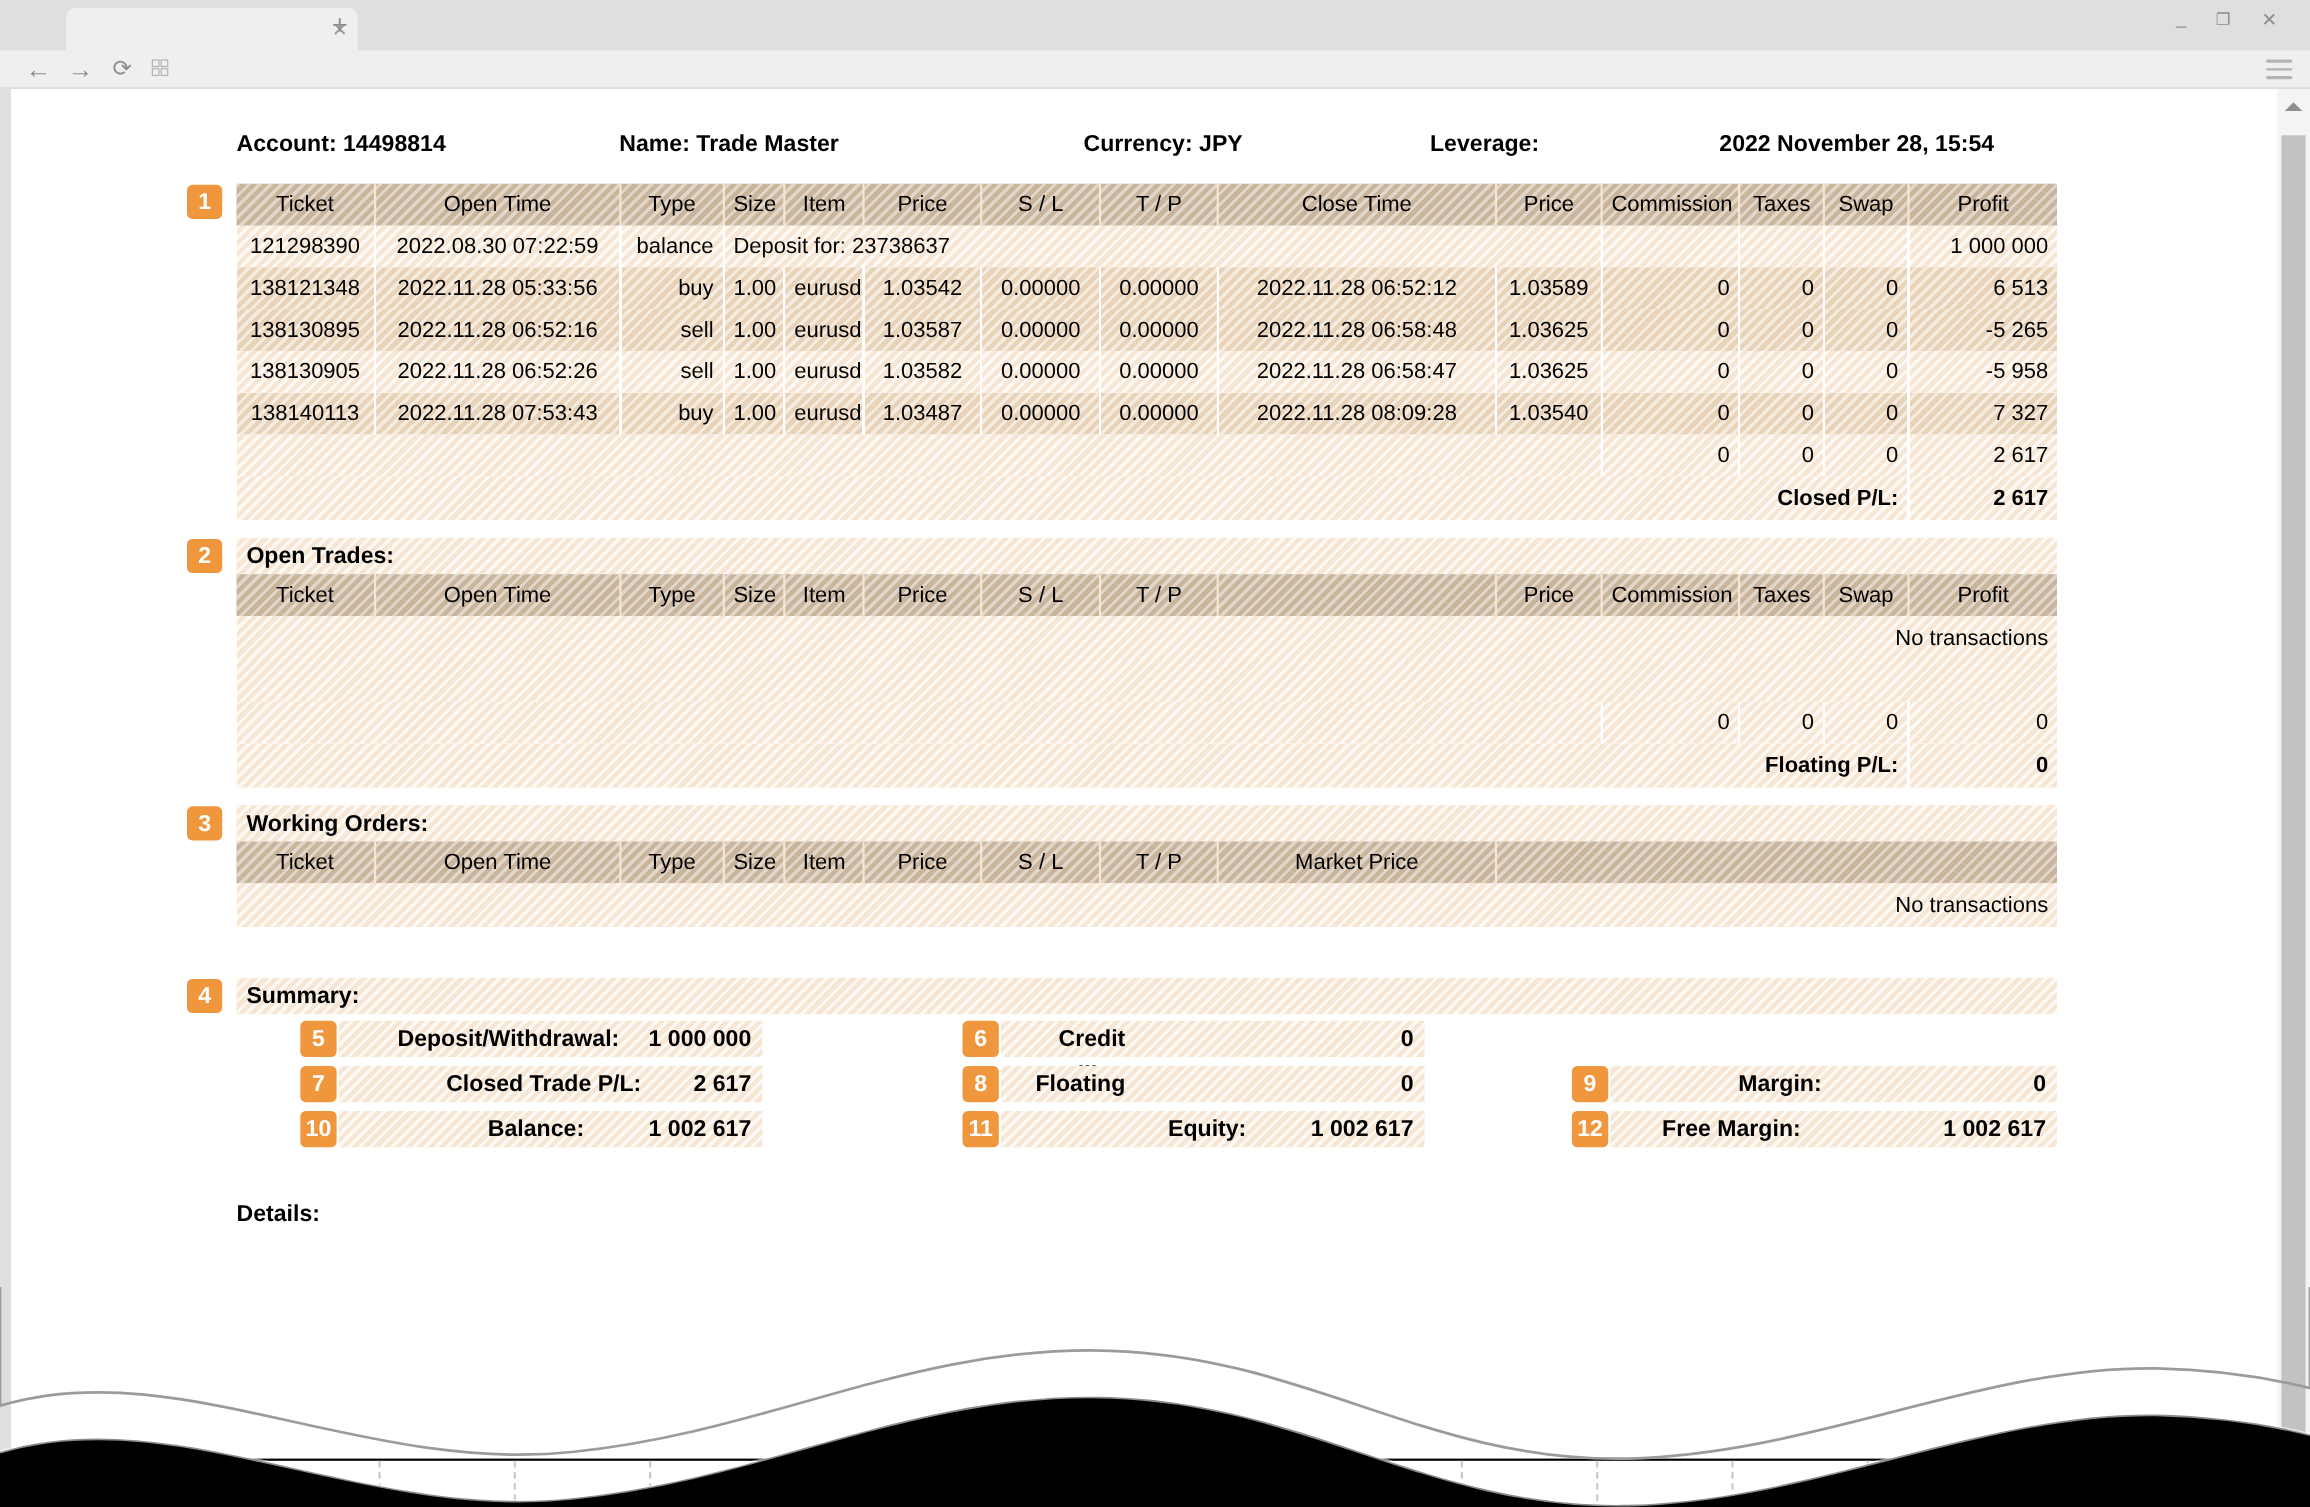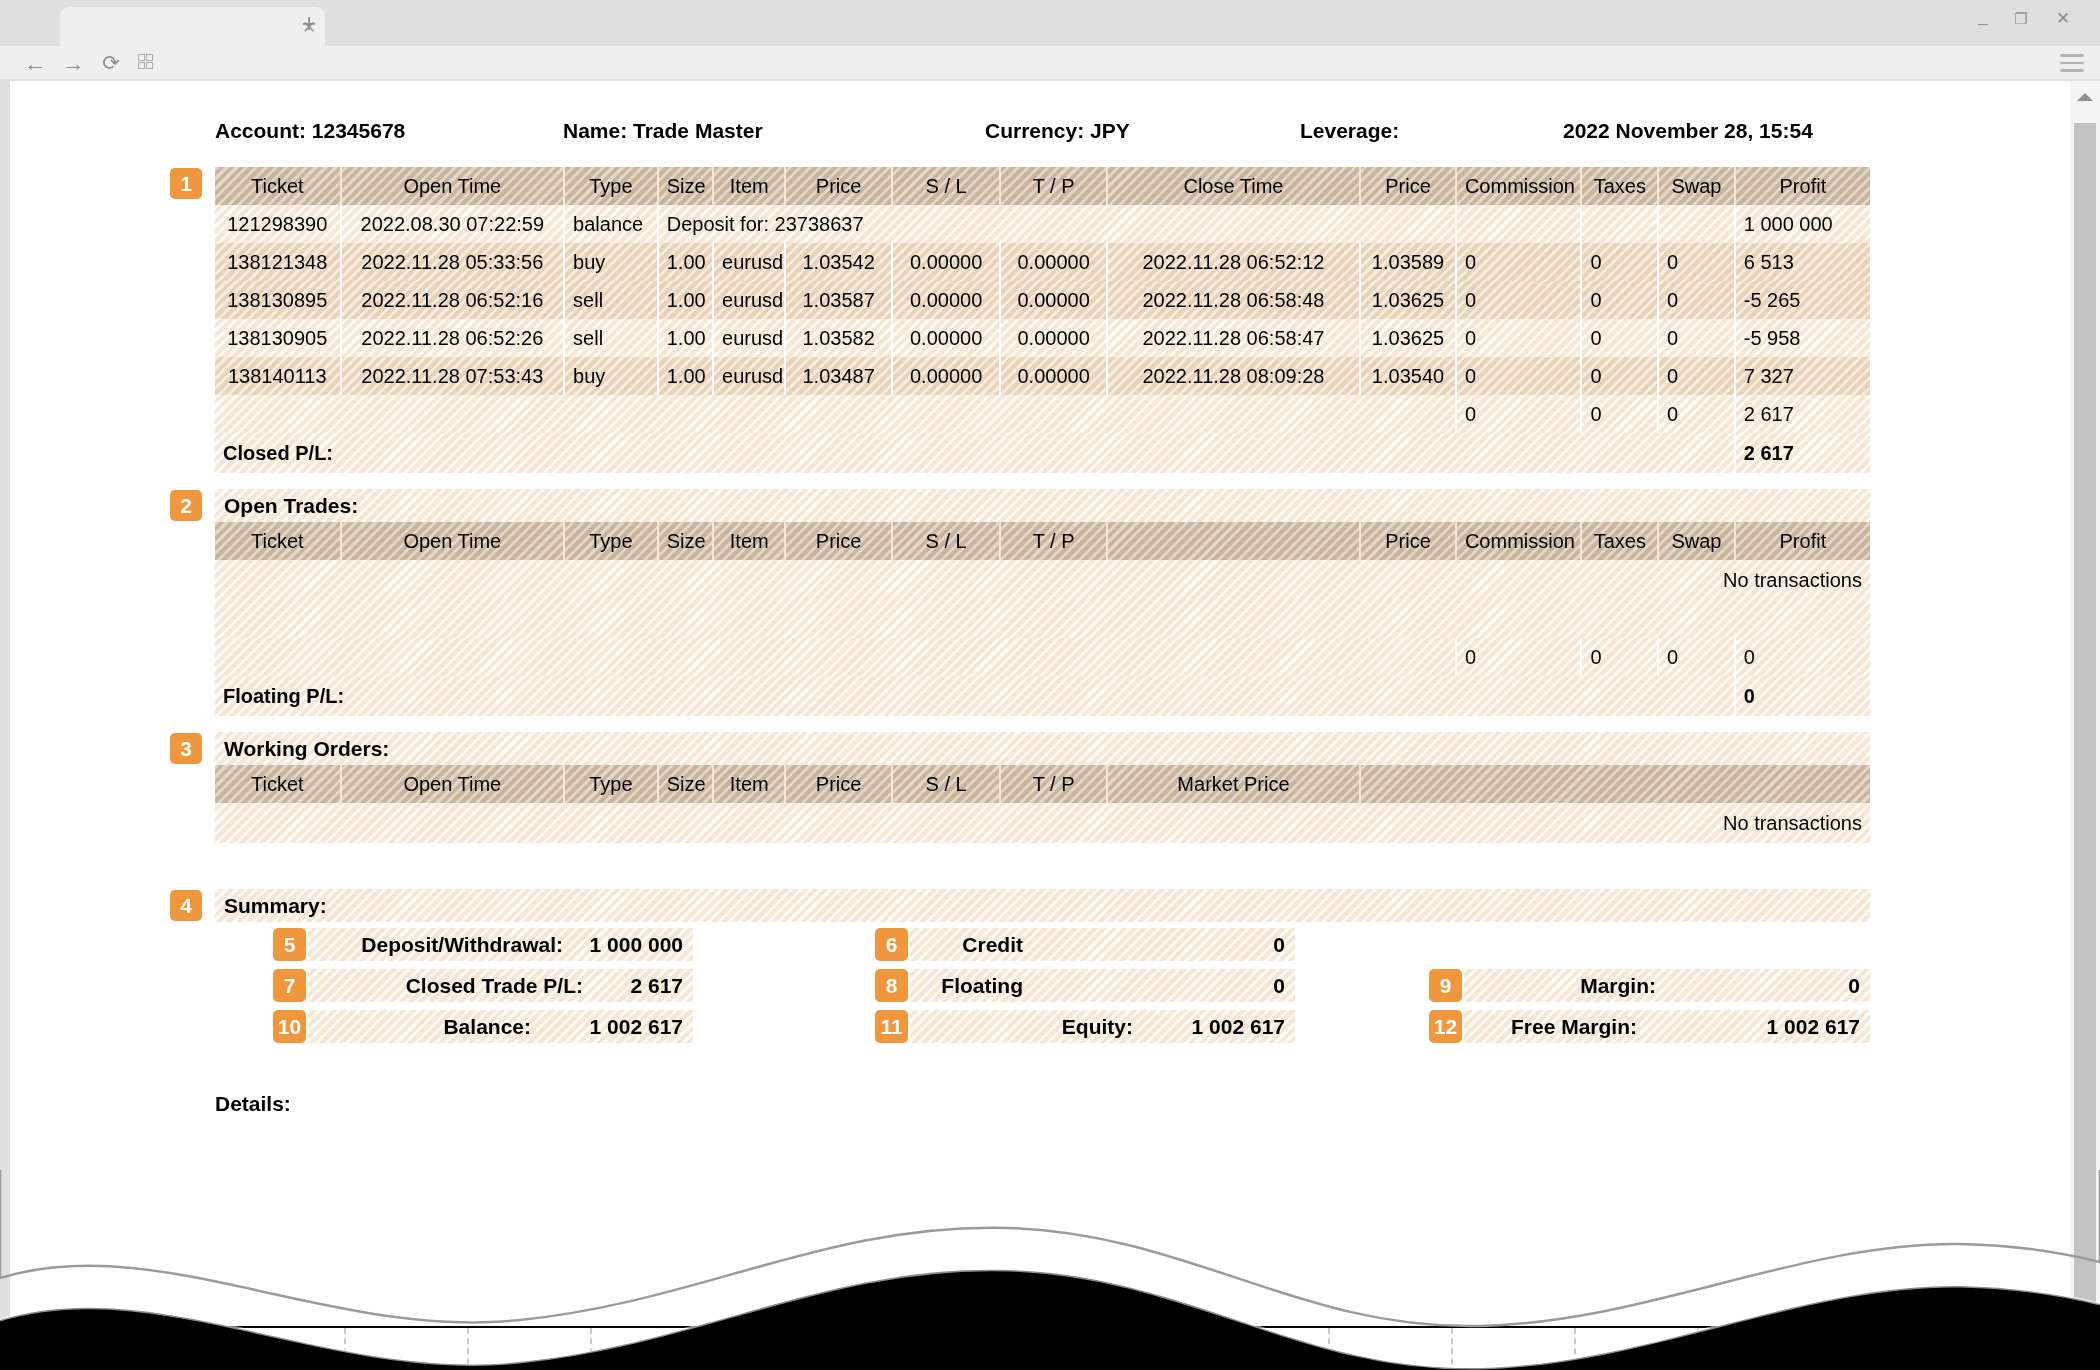--- a/index.html
+++ b/index.html
@@ -116,21 +116,21 @@
     height: 38px; font-size: 20px; font-weight: normal; color: #000;
     border-right: 2px solid #f7e6d3; padding: 0 8px;
   }
   table.rpt th:last-child { border-right: none; }
   table.rpt td {
     height: 38px; font-size: 20px; color: #000; padding: 0 8px;
     border-right: 2px solid rgba(255,255,255,0.55);
     white-space: nowrap; overflow: hidden;
   }
   table.rpt td:last-child { border-right: none; }
-  td.num, th.num { }
+  td.num, th.num { text-align: right; }
   td.ctr, th.ctr { text-align: center; }
   td.lft, th.lft { text-align: left; }
   td.plain { border-right: none; }
 
   tr.blank td { height: 38px; }
   tr.tot td { font-weight: normal; }
   tr.pl td { font-weight: bold; height: 40px; }
 
   .notx { text-align: right; font-size: 20px; color: #000; height: 40px; line-height: 40px; }
   .sum-grid { position: relative; margin-top: 6px; height: 122px; }
@@ -214,21 +214,21 @@
   <div class="scrollbar">
     <div class="sb-up"></div>
     <div class="sb-thumb"></div>
   </div>
 
   <div class="viewport">
     <div class="report">
 
 
       <div class="acct-row">
-        <span class="a-acct">Account: 12345678</span>
+        <span class="a-acct">Account: 14498814</span>
         <span class="a-name">Name: Trade Master</span>
         <span class="a-cur">Currency: JPY</span>
         <span class="a-lev">Leverage:</span>
         <span class="a-date">2022 November 28, 15:54</span>
       </div>
 
       <div class="section" style="margin-top:14px;">
         <div class="badge sec">1</div>
         <table class="rpt">
           <colgroup>

